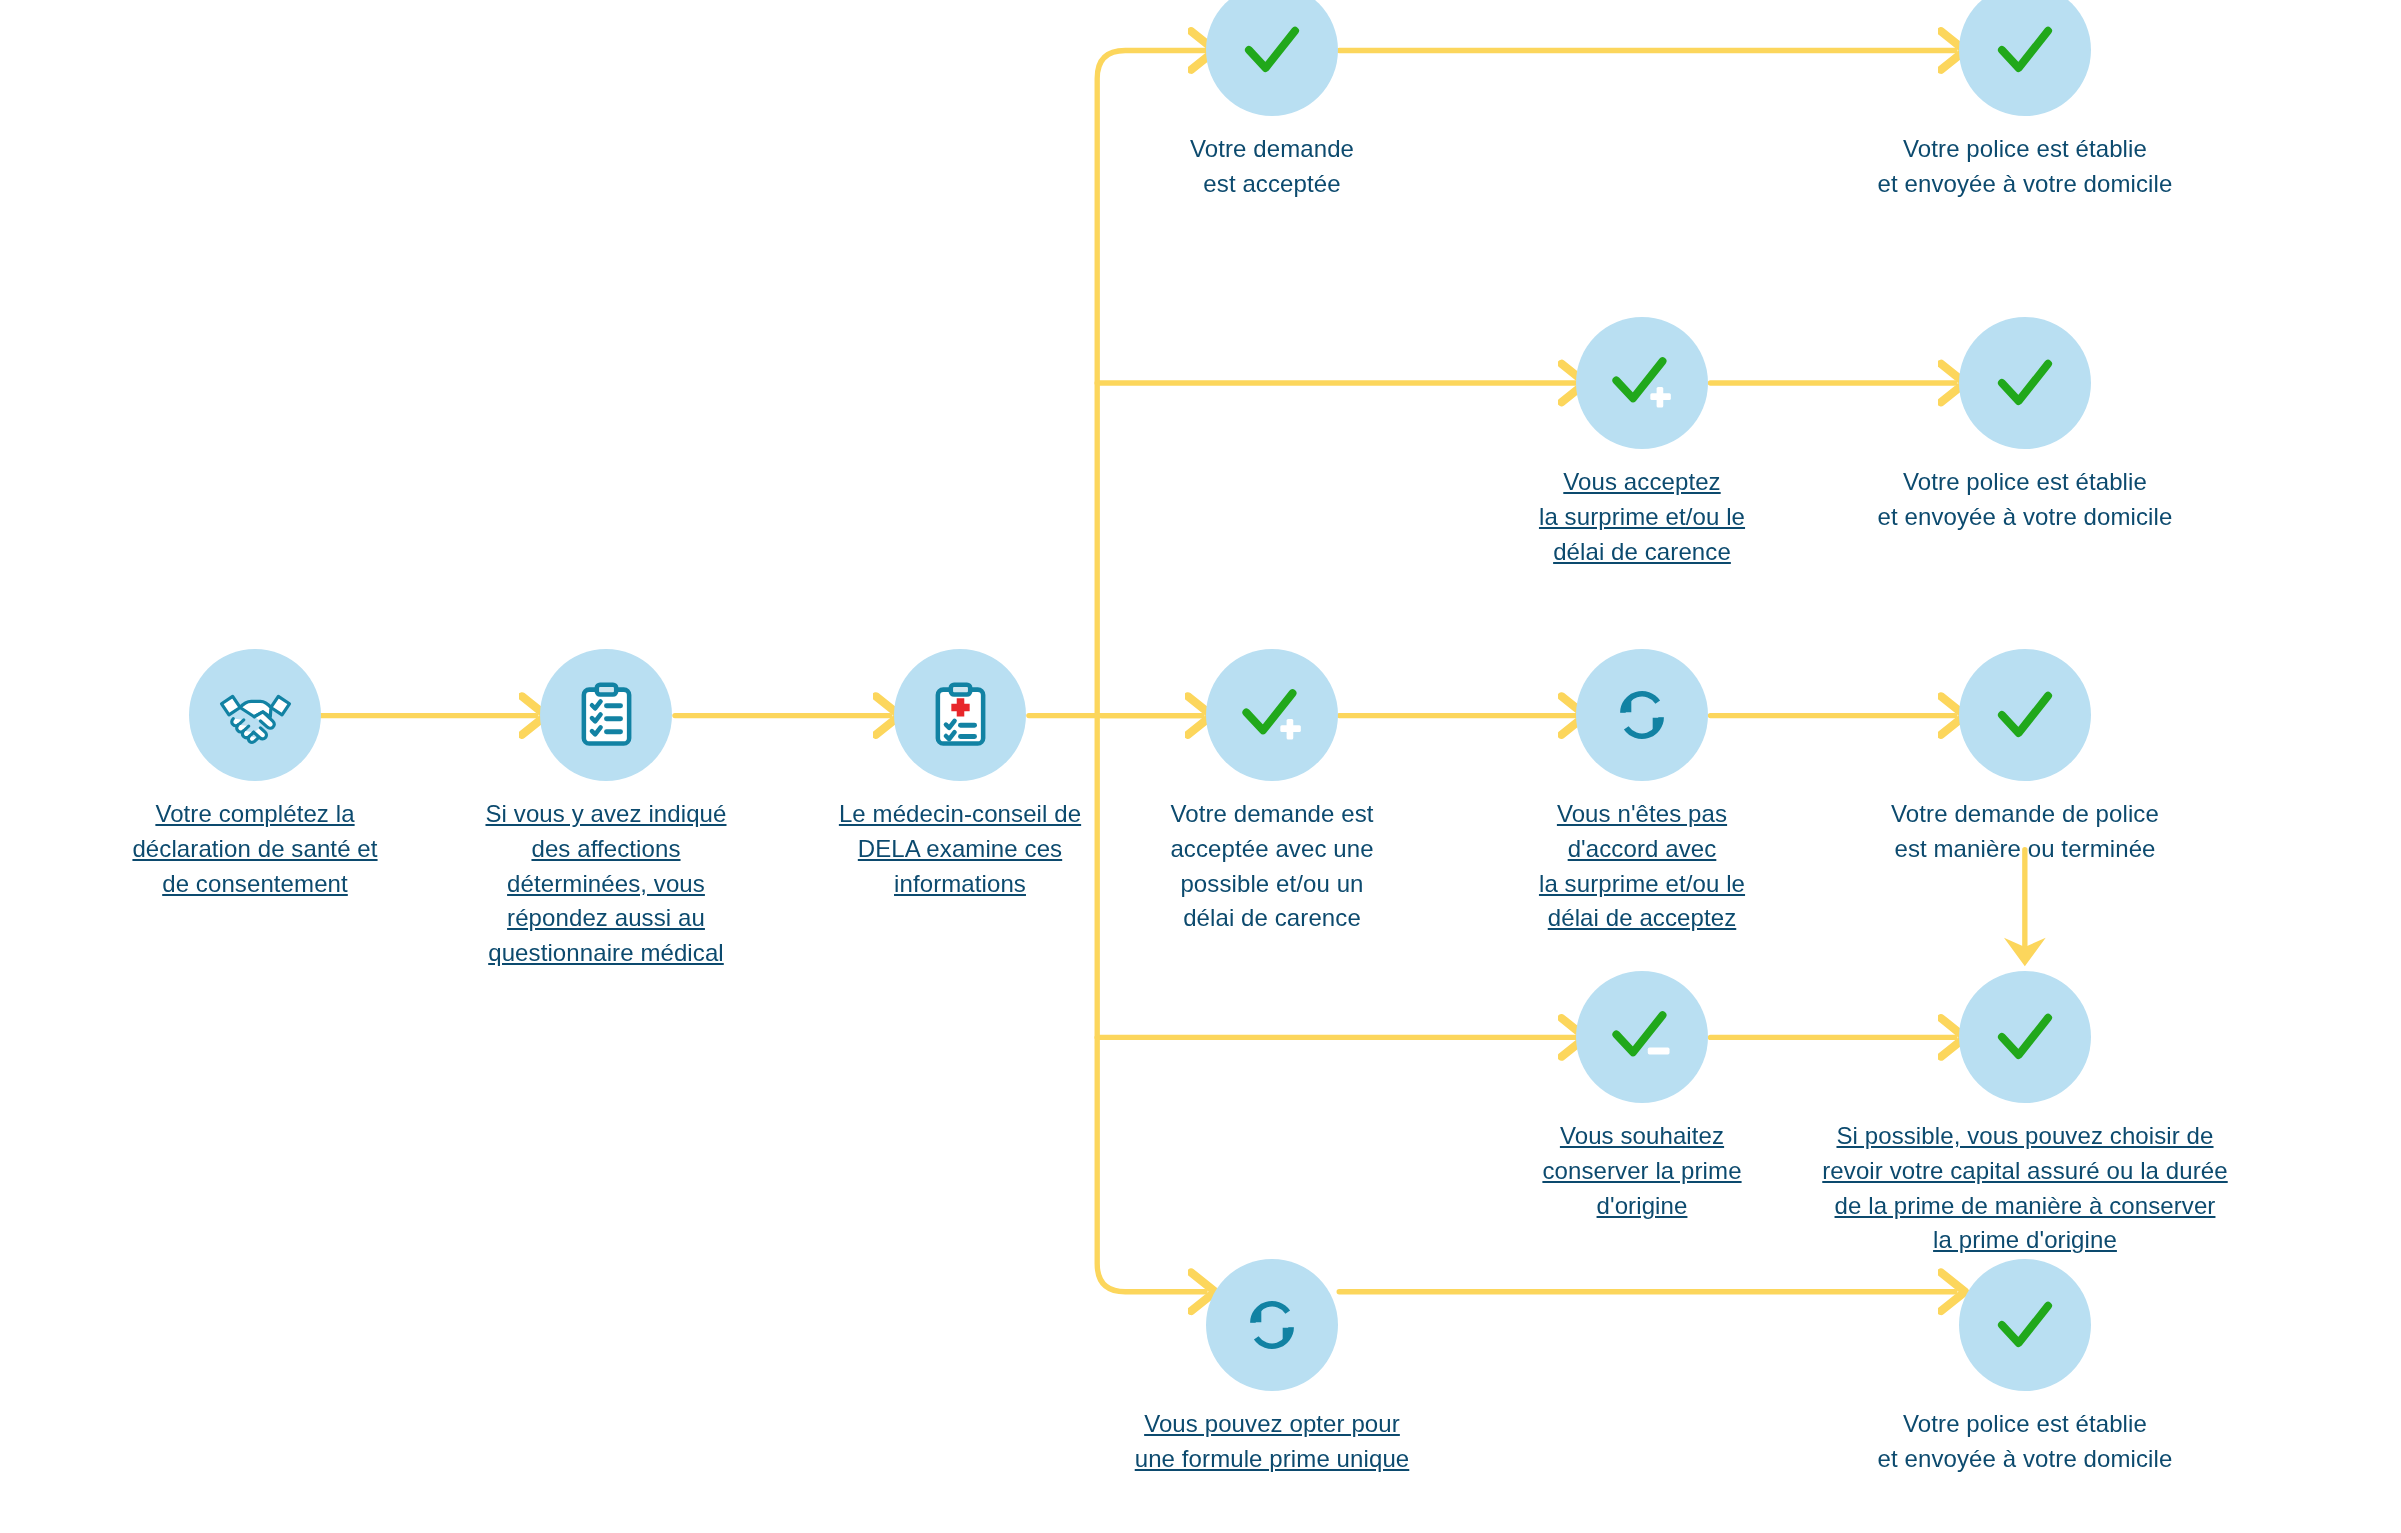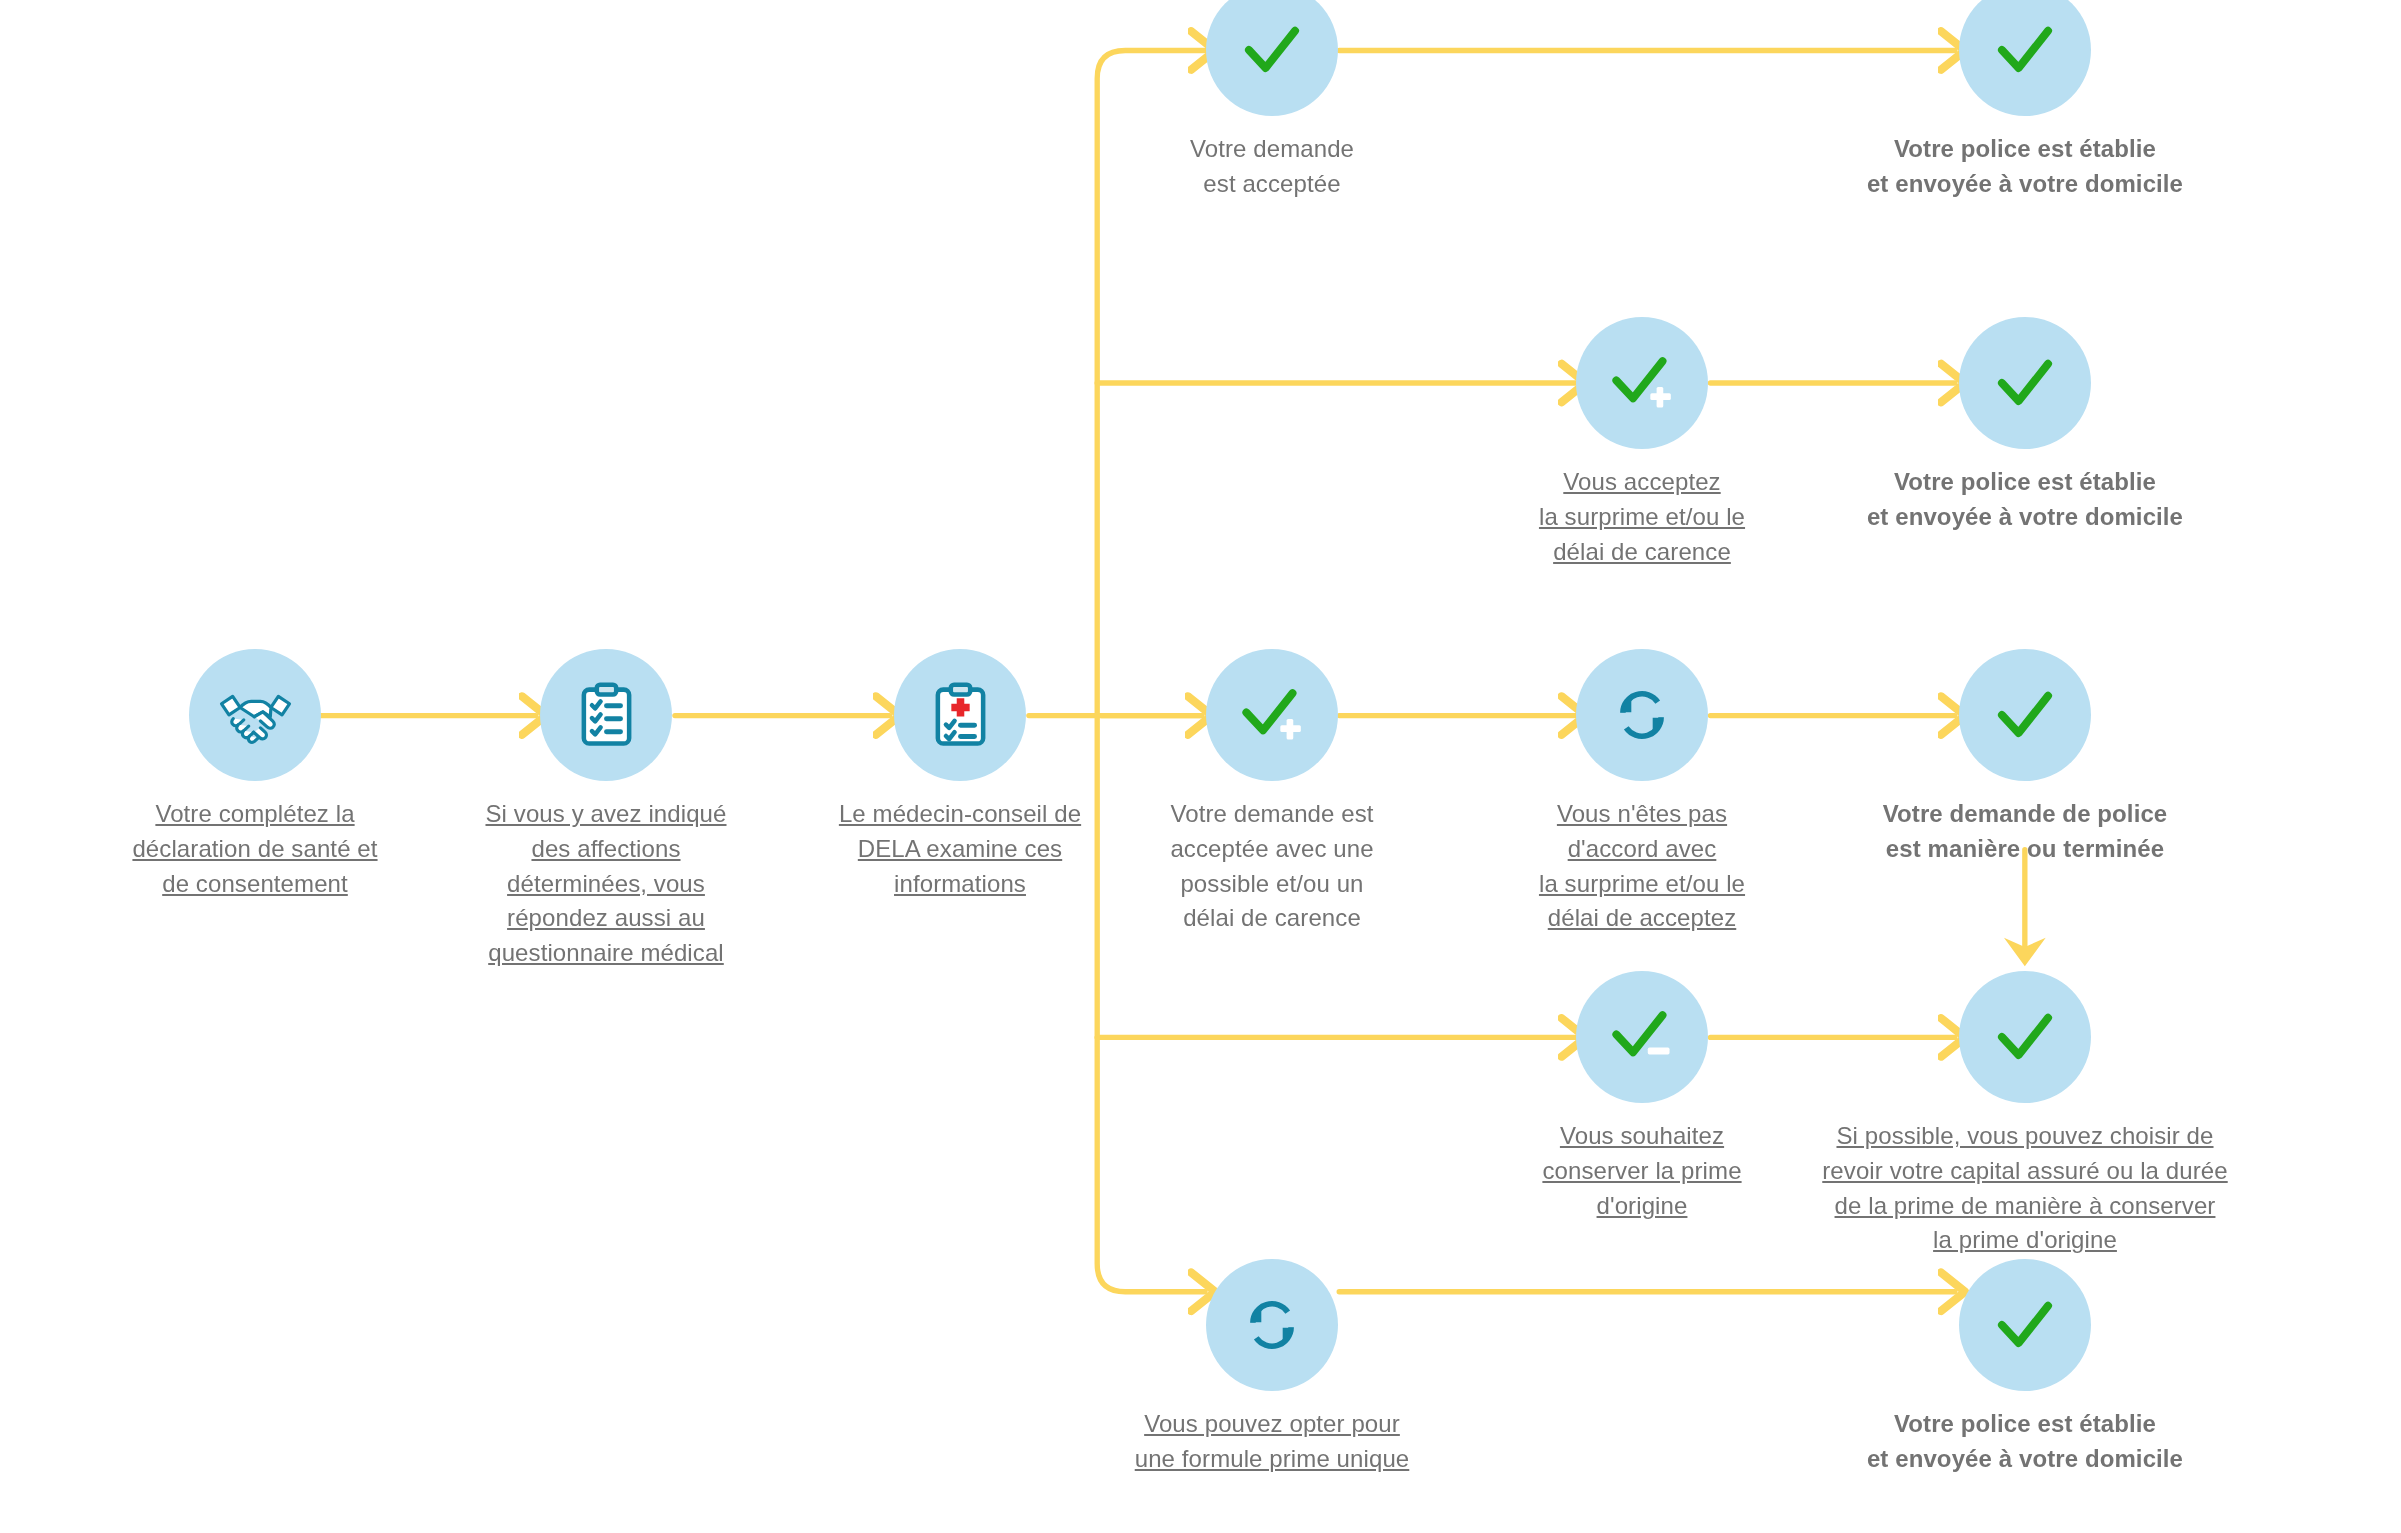--- a/index.html
+++ b/index.html
@@ -37,29 +37,29 @@
     justify-content:center;
   }
   .bubble svg{display:block;overflow:visible;}
   .caption{
     position:absolute;
     left:50%;
     transform:translateX(-50%);
     top:82px;
     width:395px;
     text-align:center;
-    color:#737373;
+    color:#0c4a6e;
     font-size:24px;
     line-height:1.45;
     letter-spacing:0.1px;
     white-space:pre-line;
   }
   .caption.w-narrow{width:313px;}
   .caption.w-mid{width:354px;text-decoration:underline;}
-  .caption.w-wide{width:461px;font-weight:bold;}
+  .caption.w-wide{width:461px;}
   .caption.w-xwide{width:510px;text-decoration:underline;}
 </style>
 </head>
 <body>
 
 <div id="stage">
 
   <svg id="wires" viewBox="0 0 2917 1863" xmlns="http://www.w3.org/2000/svg">
     <defs>
       <marker id="ah" markerWidth="9" markerHeight="9" refX="3.2" refY="4.5" orient="auto" markerUnits="strokeWidth">

